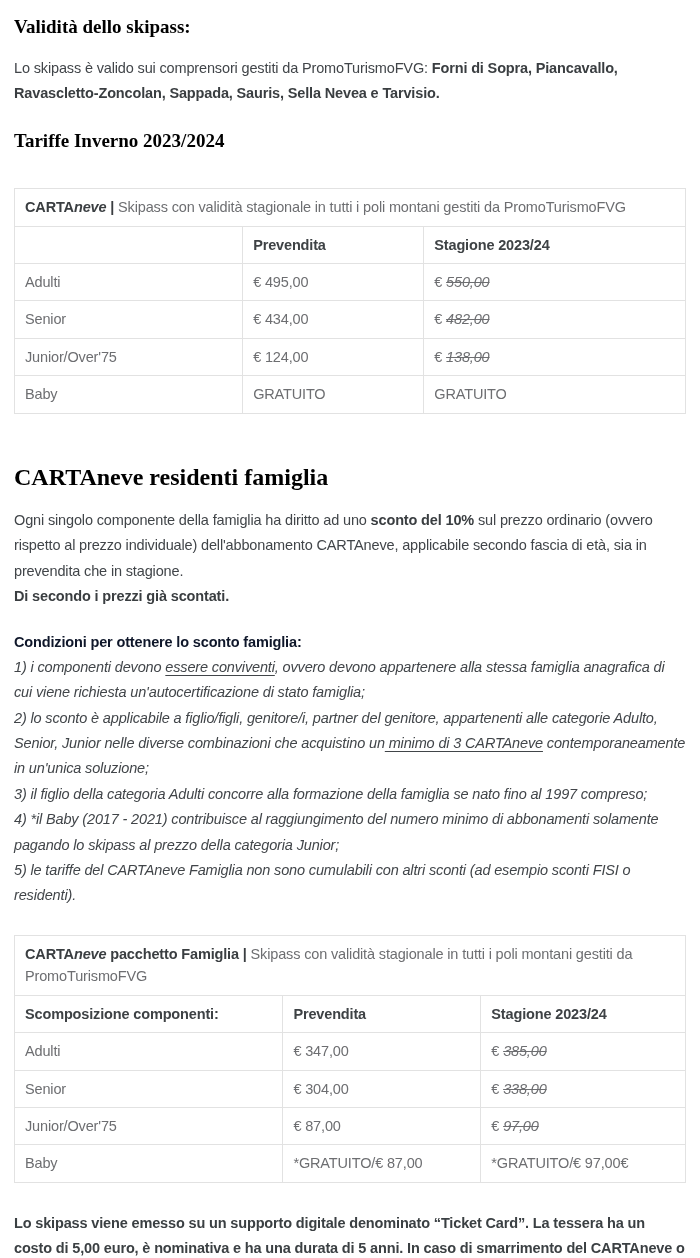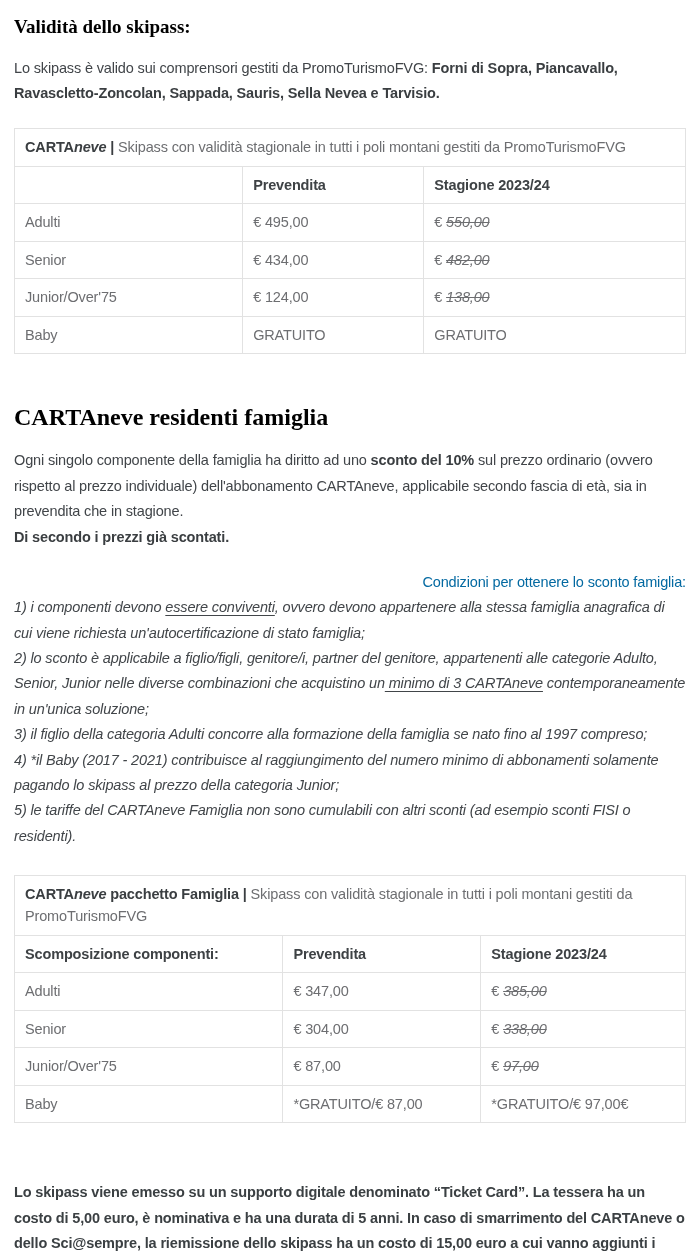--- a/index.html
+++ b/index.html
@@ -18,29 +18,29 @@
     color: #000000;
     font-weight: 700;
     letter-spacing: 0;
   }
   h3 { font-size: 19px; margin: 0 0 16px 0; line-height: 1.35; }
   h3.winter { margin: 4px 0 34px 0; }
   h2.family { font-size: 24px; margin: 0 0 15px 0; line-height: 1.3; }
   p { margin: 0 0 20px 0; }
   strong, b { font-weight: 700; color: #3A3E41; }
   .conditions-block { font-style: italic; margin: 6px 0 26px 0; }
-  .conditions-heading { font-style: normal; font-weight: 400; color: #0369a1; text-align: right; }
+  .conditions-heading { font-style: normal; font-weight: 700; color: #0f172a; }
   .conditions-block u { text-underline-offset: 3px; }
   table {
     width: 100%;
     border-collapse: collapse;
     margin: 0 0 48px 0;
     table-layout: fixed;
   }
-  table.family-table { margin-bottom: 57px; }
+  table.family-table { margin-bottom: 28px; }
   td {
     border: 1px solid #E2E2E2;
     padding: 7px 10px;
     line-height: 1.55;
     color: #6D6E71;
     vertical-align: middle;
     overflow: hidden;
   }
   td .brand { font-weight: 700; font-style: normal; color: #3A3E41; }
   td .brand em { font-style: italic; }
@@ -53,20 +53,21 @@
 </style>
 </head>
 <body>
 
 <main>
 
   <h3>Validità dello skipass:</h3>
 
   <p class="intro-p"><span>Lo skipass è valido sui comprensori gestiti da PromoTurismoFVG: </span><strong>Forni di Sopra, Piancavallo, Ravascletto-Zoncolan, Sappada, Sauris, Sella Nevea e Tarvisio.</strong></p>
 
+  <h3 class="winter">Tariffe Inverno 2023/2024</h3>
 
   <table>
     <colgroup>
       <col style="width:34%">
       <col style="width:27%">
       <col style="width:39%">
     </colgroup>
     <tbody>
       <tr>
         <td colspan="3"><span class="brand"><span>CARTA</span><em>neve</em><span> | </span></span><span class="muted">Skipass con validità stagionale in tutti i poli montani gestiti da PromoTurismoFVG</span></td>

